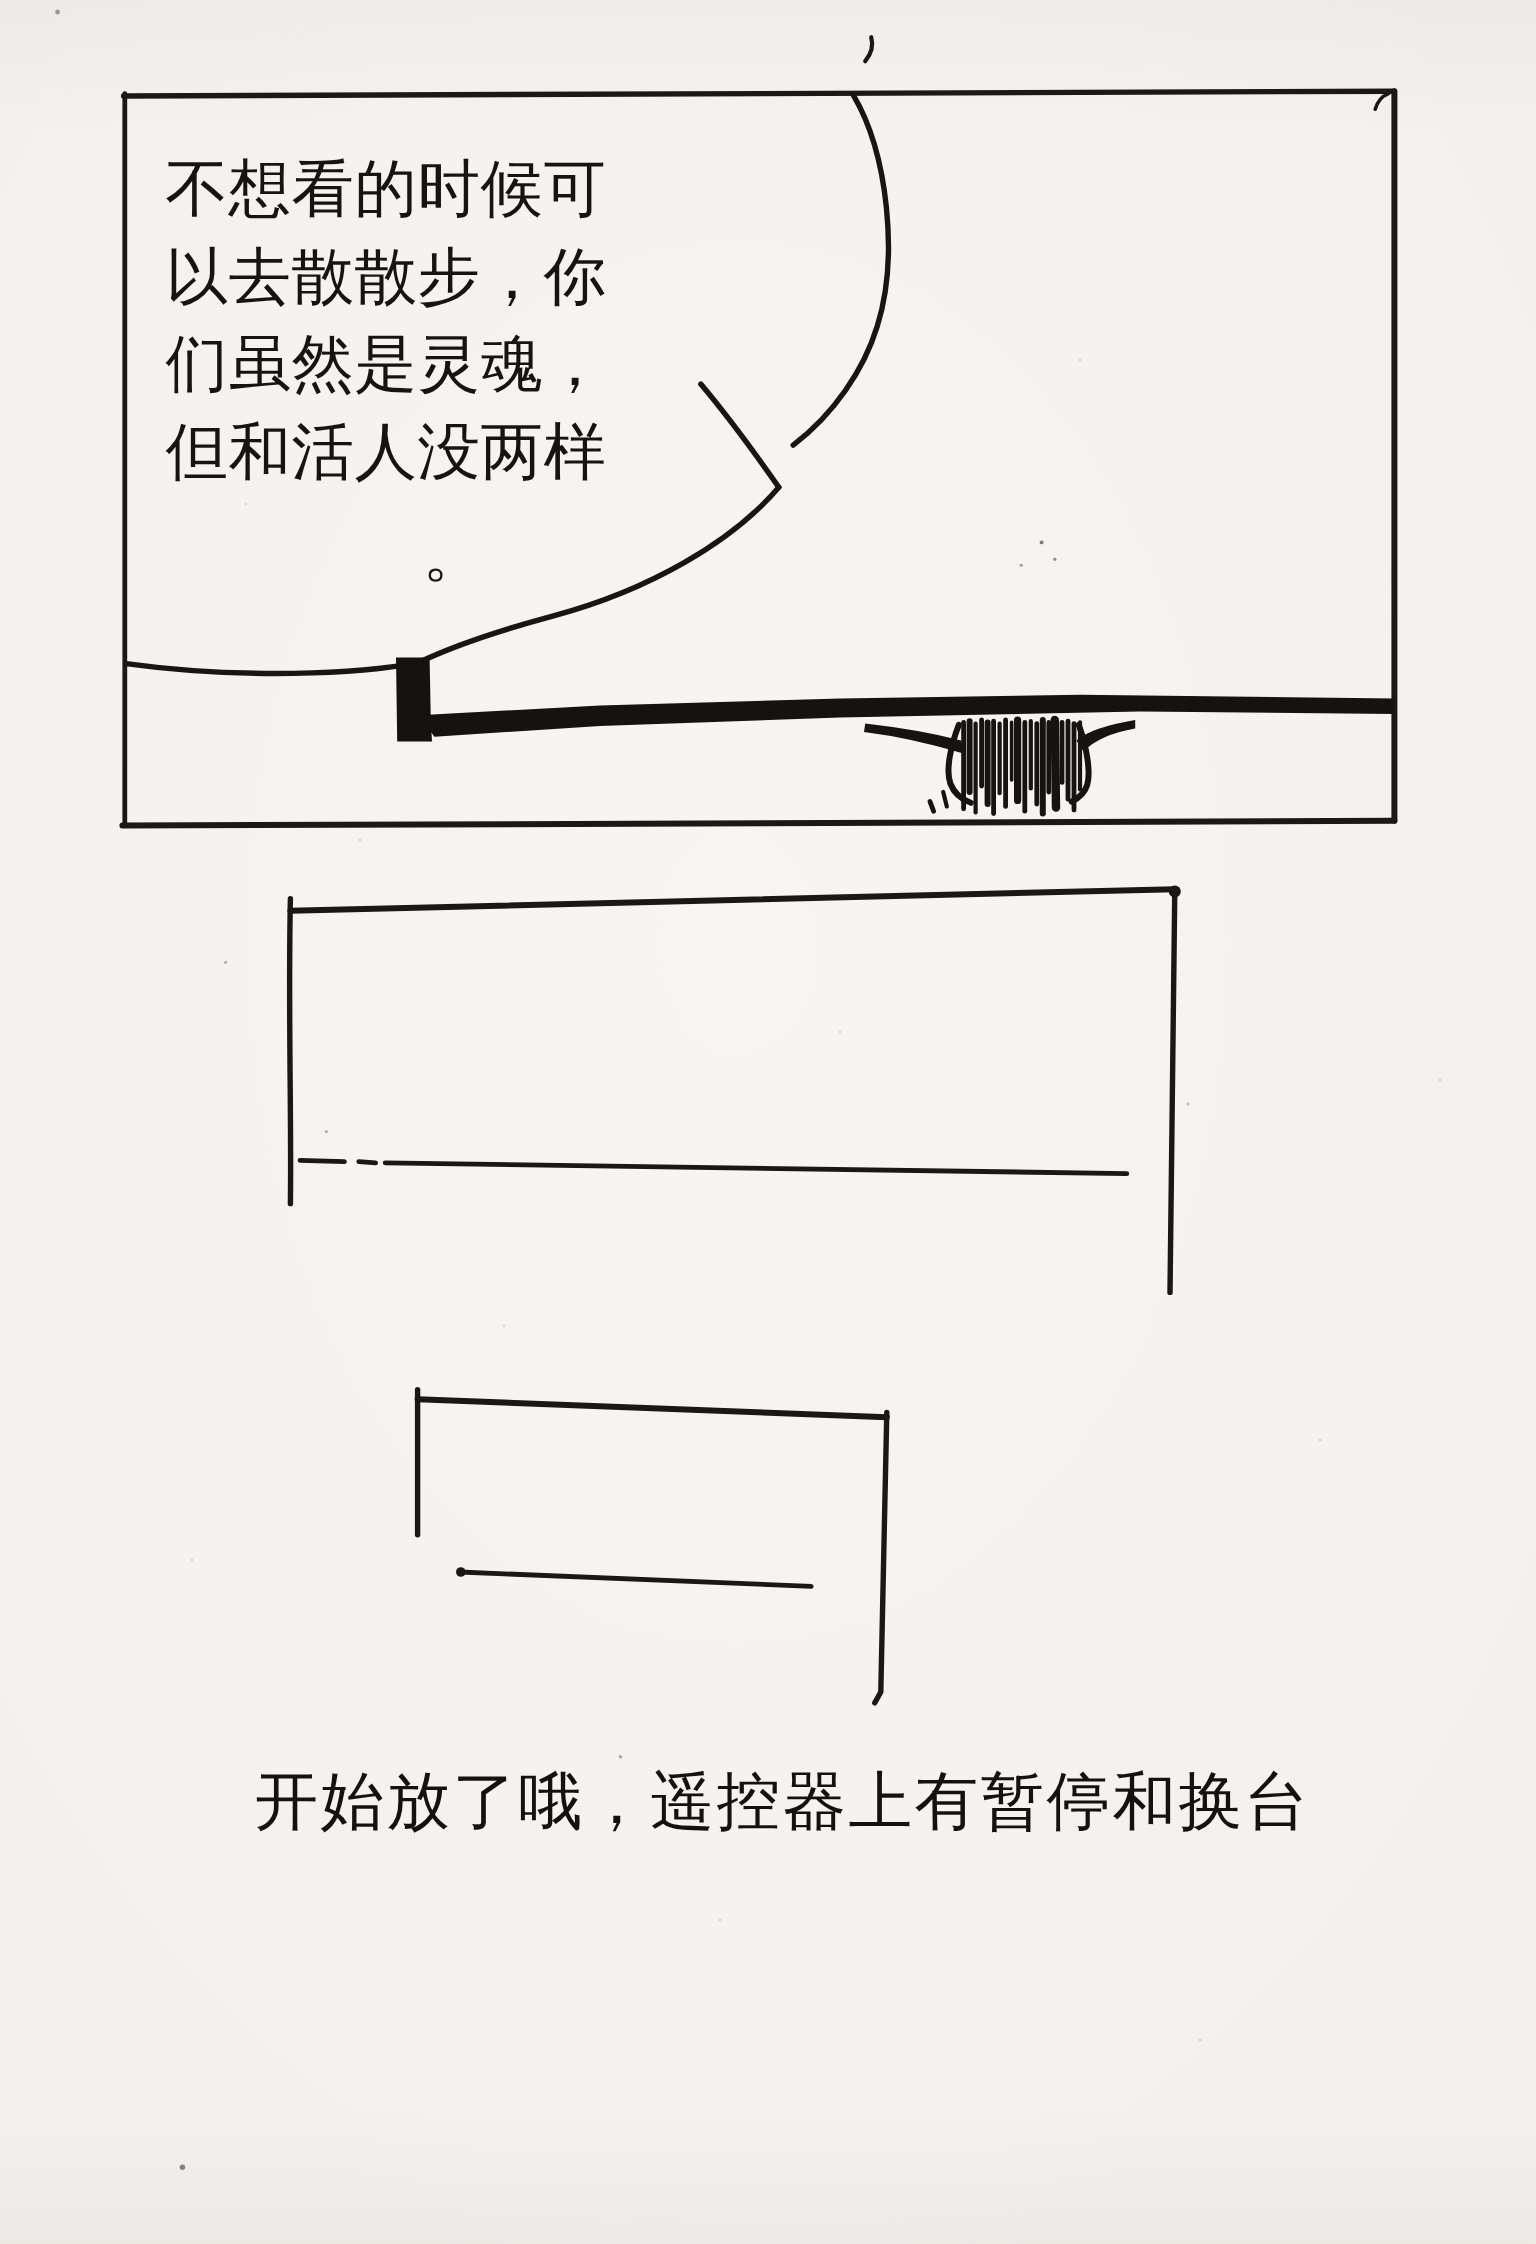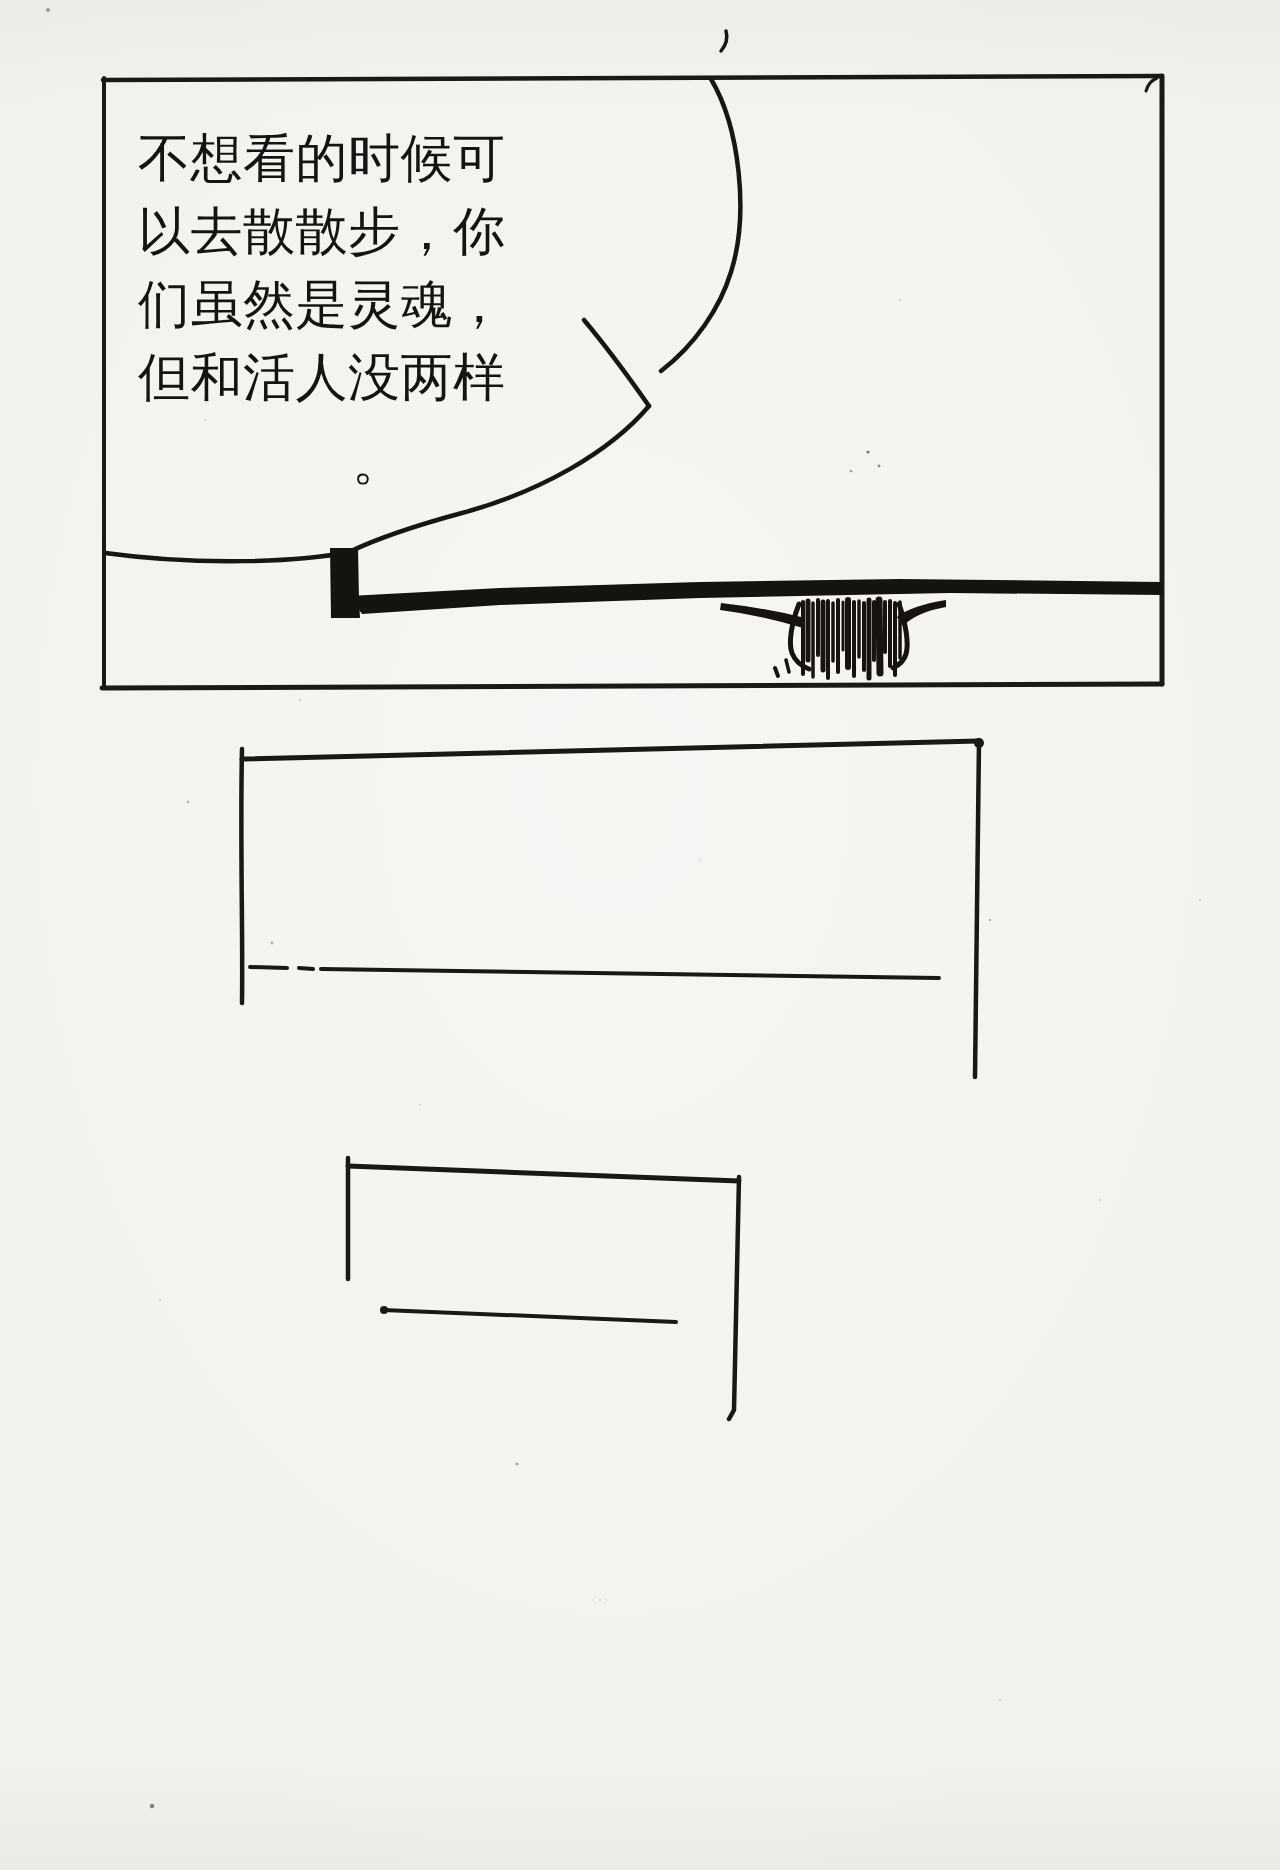--- a/index.html
+++ b/index.html
@@ -10,21 +10,21 @@
   .page {
     position: relative;
     width: 1280px;
     height: 1870px;
     margin: 0 auto;
     background: #f3f1ed;
     background-image:
       radial-gradient(ellipse 1400px 2000px at 48% 42%, rgba(255,255,255,0.35), rgba(255,255,255,0) 60%),
       linear-gradient(180deg, rgba(120,115,105,0.05) 0%, rgba(120,115,105,0.0) 6%, rgba(120,115,105,0.0) 94%, rgba(120,115,105,0.06) 100%);
     overflow: hidden;
-    font-family: Liberation Serif, serif;
+    font-family: Liberation Sans, sans-serif;
     color: #171512;
   }
   .artwork {
     position: absolute;
     left: 0;
     top: 0;
     width: 1280px;
     height: 1870px;
   }
   .bubble-text {
@@ -156,14 +156,15 @@
     </g>
   </svg>
 
   <div class="bubble-text">不想看的时候可
 以去散散步，你
 们虽然是灵魂，
 但和活人没两样</div>
 
   <div class="bubble-period">。</div>
 
+  <div class="caption">开始放了哦，遥控器上有暂停和换台</div>
 
 </div>
 
 </body></html>

